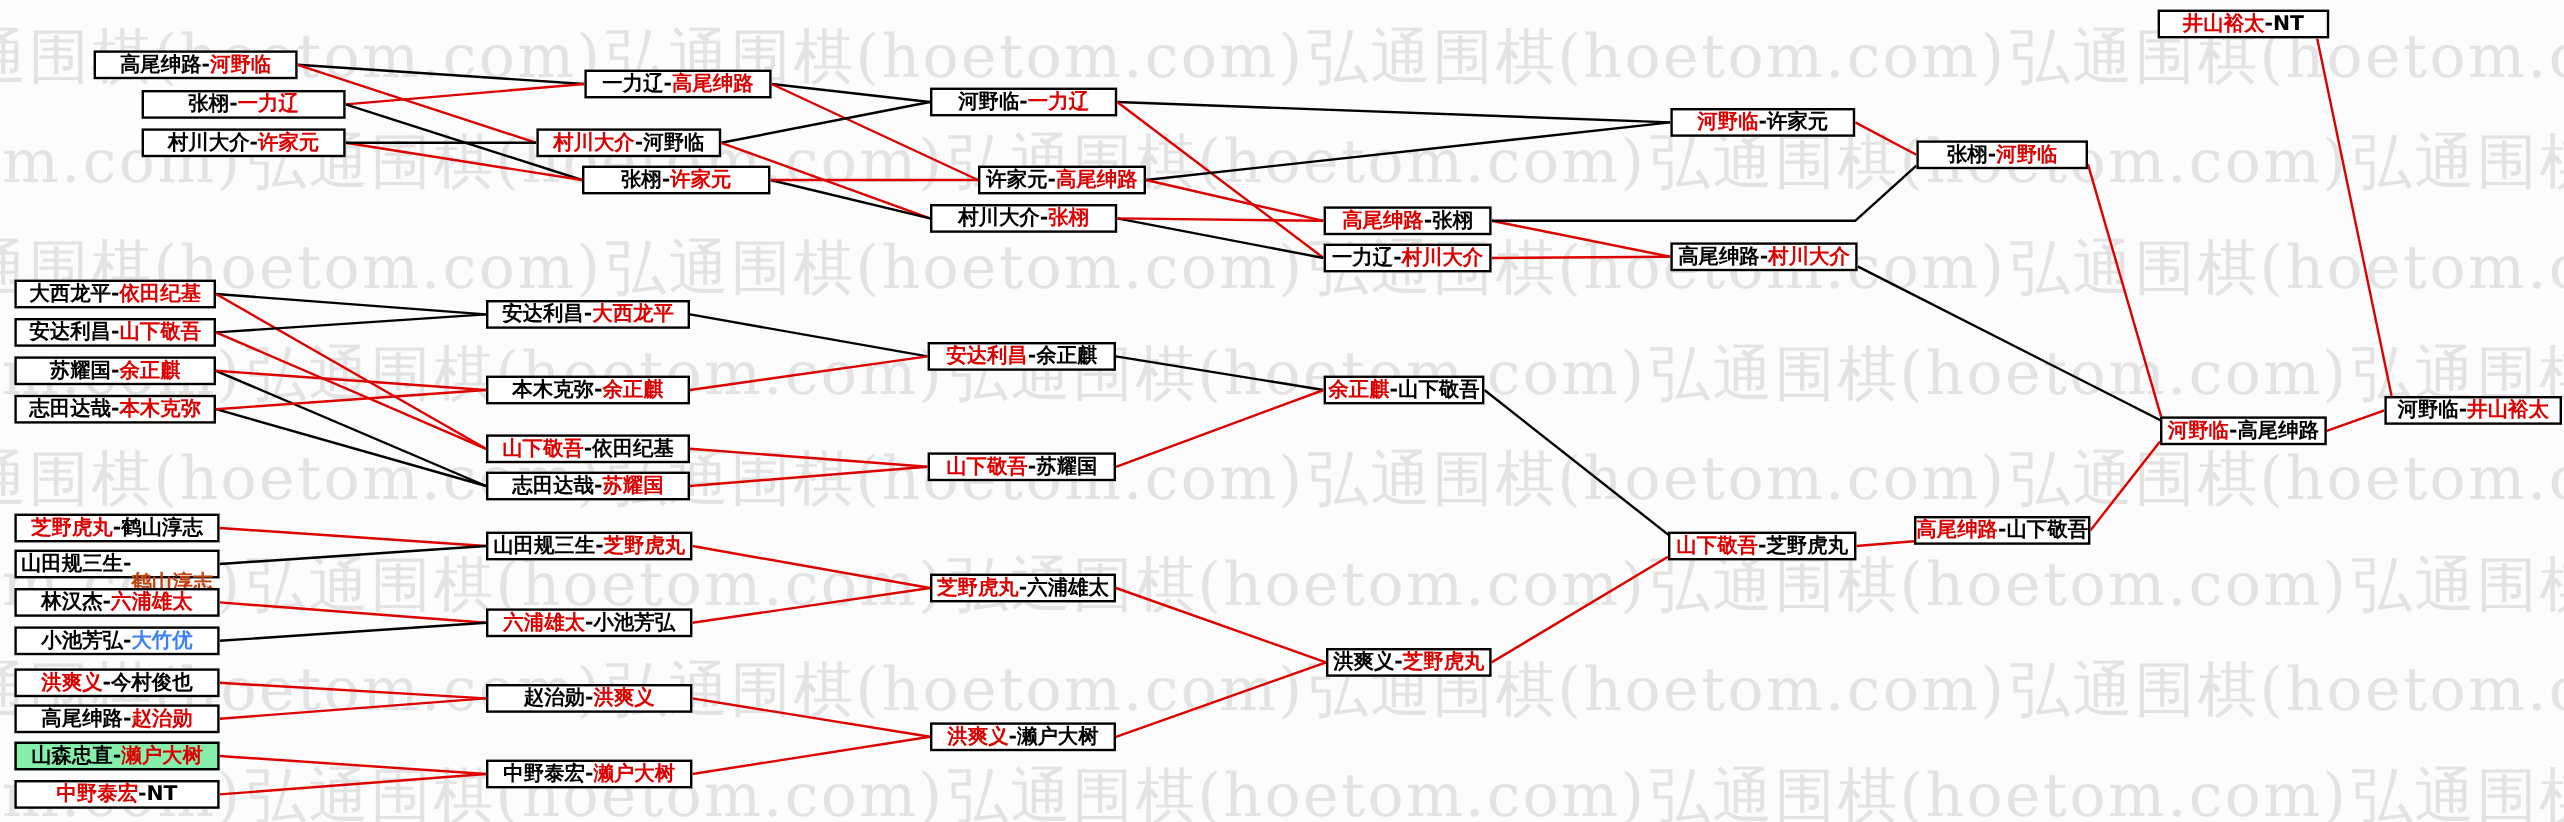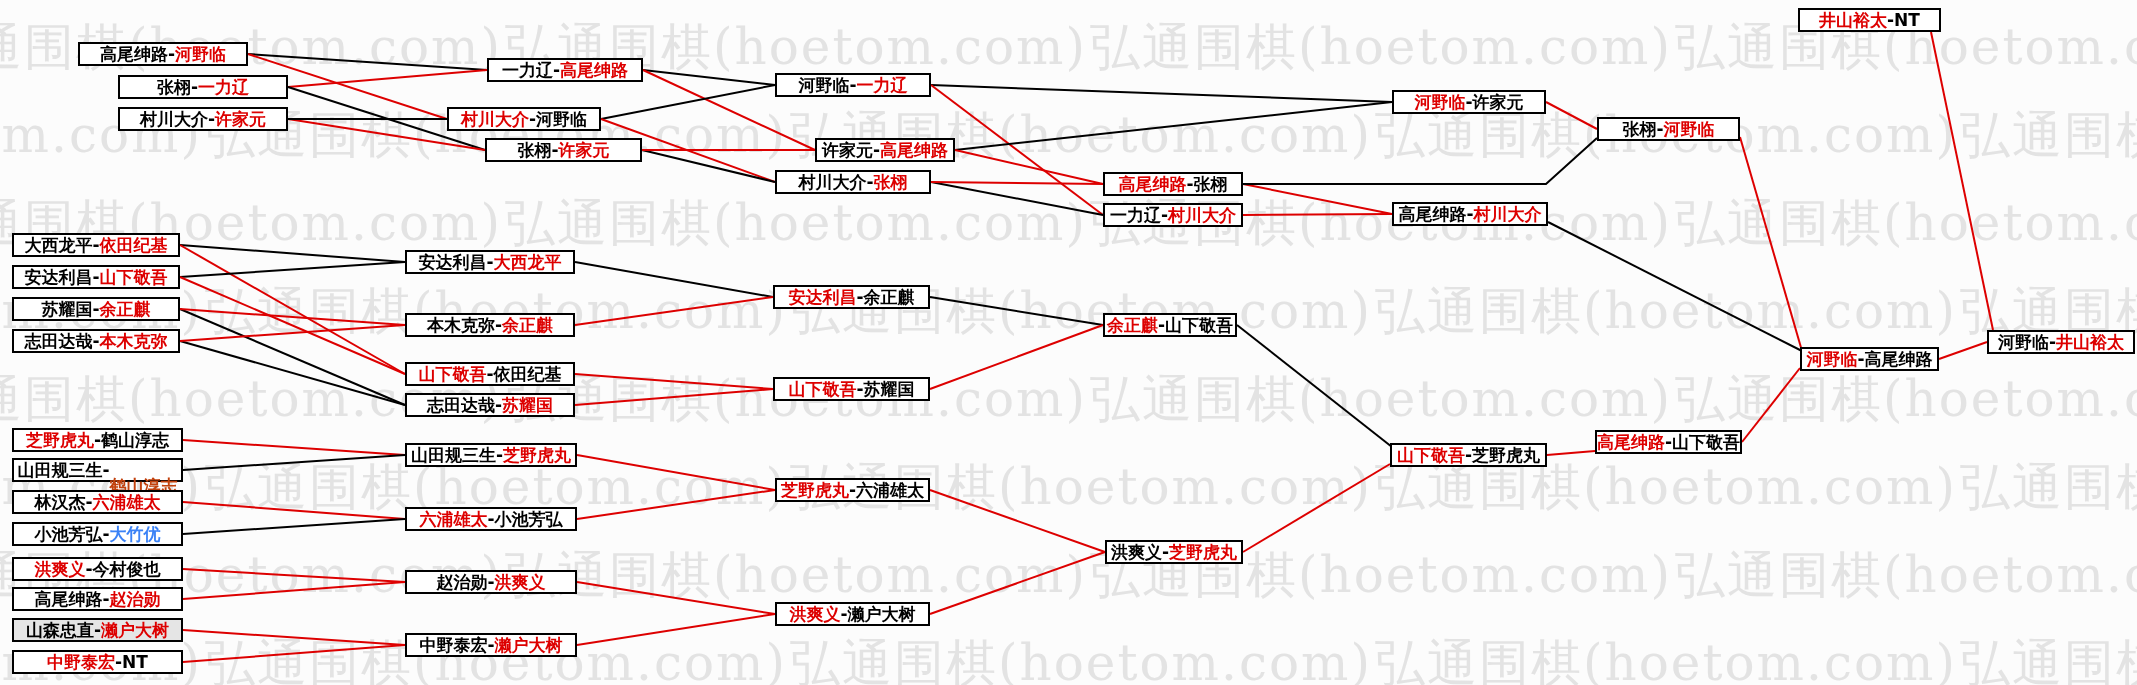--- a/index.html
+++ b/index.html
@@ -300,21 +300,21 @@
       <div class="match-box" style="left: 12px; top: 557px; width: 171px; height: 24px; border-color: rgb(0, 0, 0); background: rgb(255, 255, 255);">
         <span style="color: rgb(221, 0, 0);">洪爽义</span>
         <span style="color: rgb(0, 0, 0);">-</span>
         <span style="color: rgb(0, 0, 0);">今村俊也</span>
       </div>
       <div class="match-box" style="left: 12px; top: 587px; width: 171px; height: 24px; border-color: rgb(0, 0, 0); background: rgb(255, 255, 255);">
         <span style="color: rgb(0, 0, 0);">高尾绅路</span>
         <span style="color: rgb(0, 0, 0);">-</span>
         <span style="color: rgb(221, 0, 0);">赵治勋</span>
       </div>
-      <div class="match-box" style="left: 12px; top: 618px; width: 171px; height: 24px; border-color: rgb(0, 0, 0); background: #e5e5e5;">
+      <div class="match-box" style="left: 12px; top: 618px; width: 171px; height: 24px; border-color: rgb(0, 0, 0); background: #86efac;">
         <span style="color: rgb(0, 0, 0);">山森忠直</span>
         <span style="color: rgb(0, 0, 0);">-</span>
         <span style="color: rgb(221, 0, 0);">濑户大树</span>
       </div>
       <div class="match-box" style="left: 12px; top: 650px; width: 171px; height: 24px; border-color: rgb(0, 0, 0); background: rgb(255, 255, 255);">
         <span style="color: rgb(221, 0, 0);">中野泰宏</span>
         <span style="color: rgb(0, 0, 0);">-</span>
         <span style="color: rgb(0, 0, 0);">NT</span>
       </div>
       <div class="match-box" style="left: 405px; top: 443px; width: 172px; height: 24px; border-color: rgb(0, 0, 0); background: rgb(255, 255, 255);">

